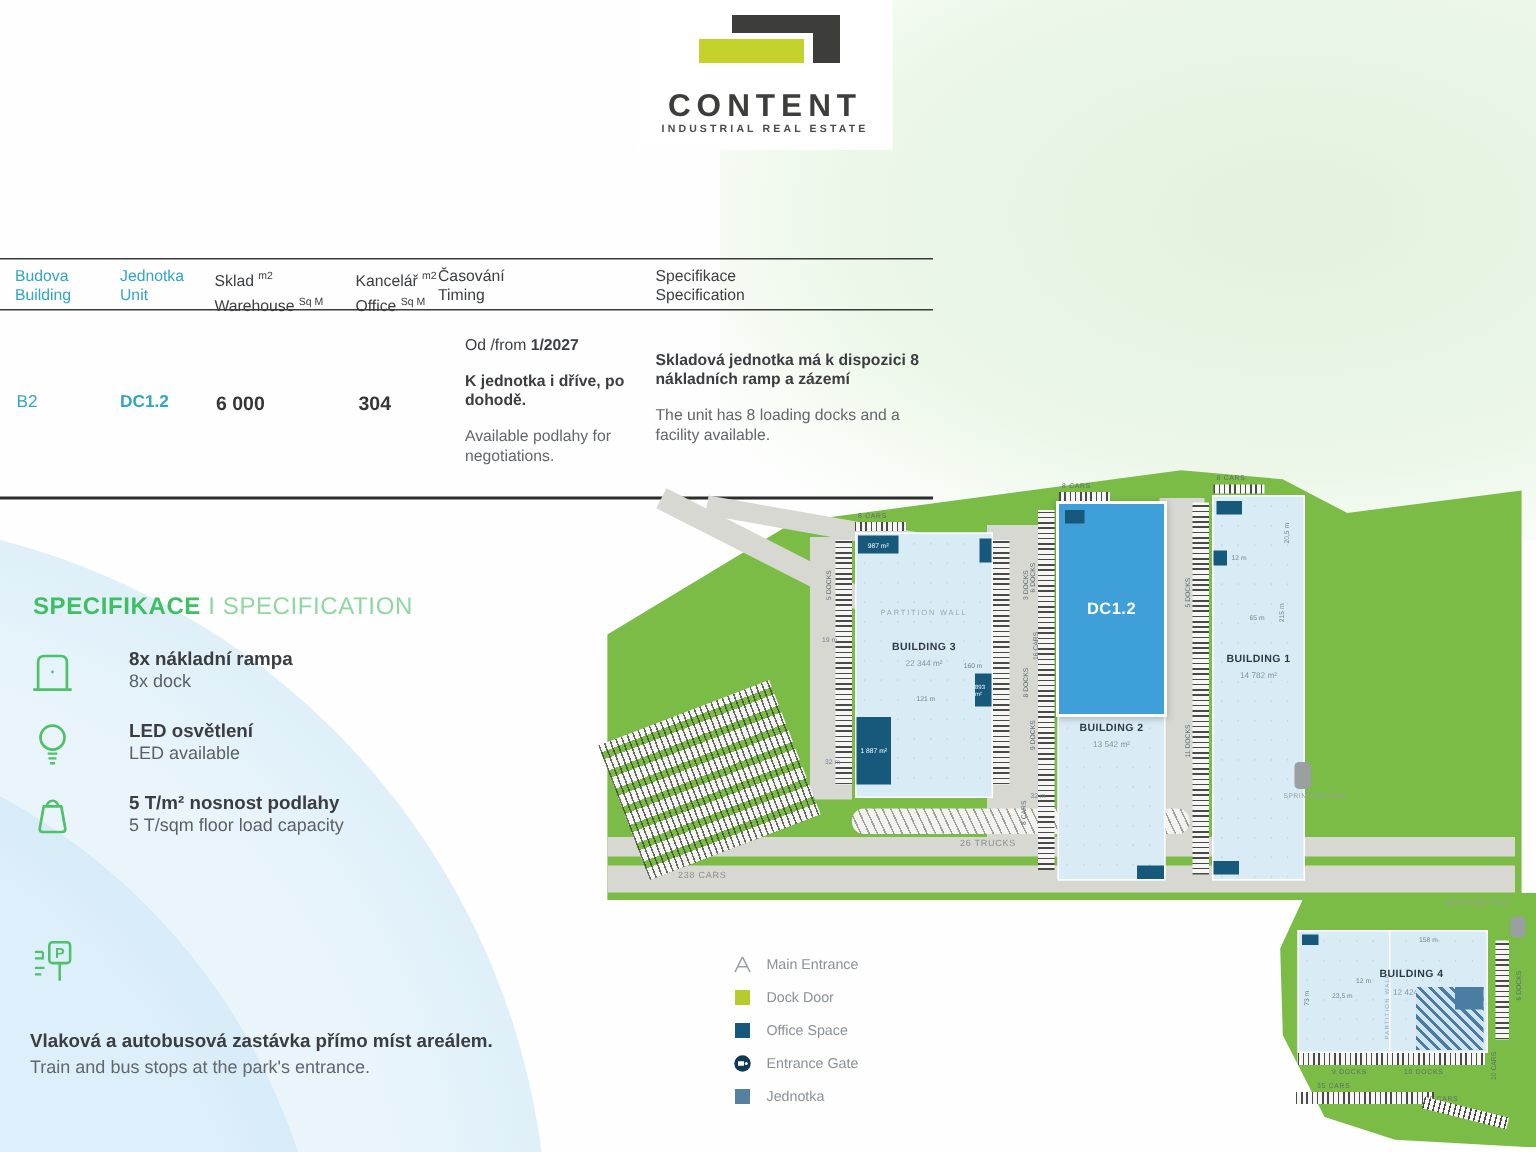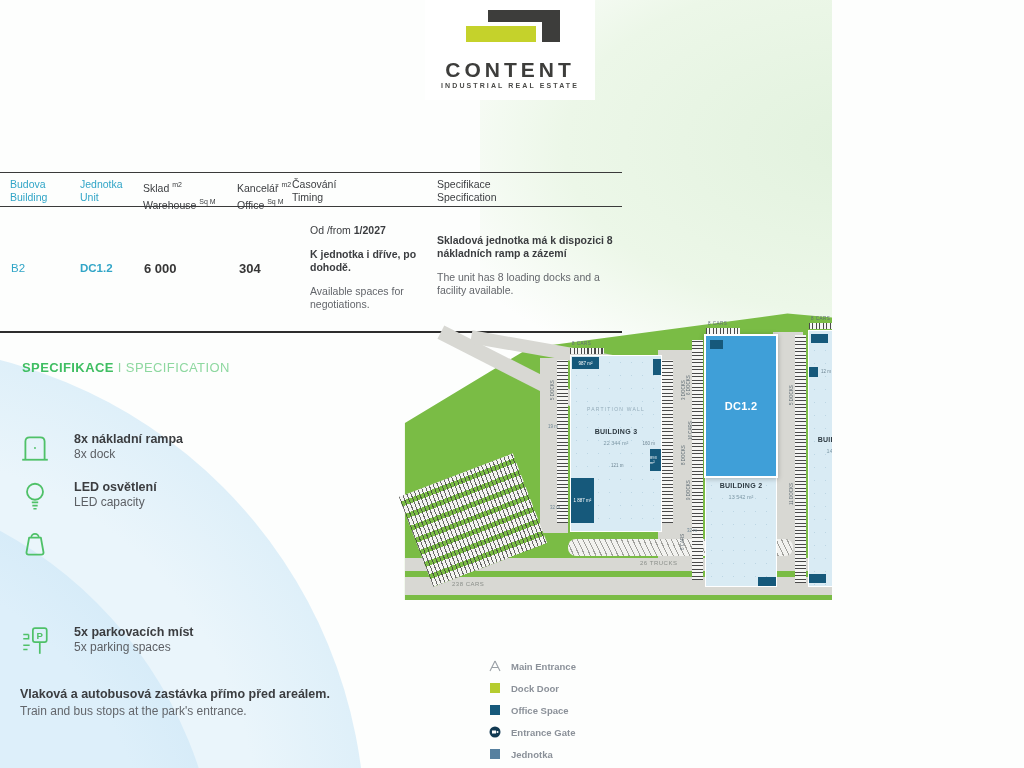--- a/index.html
+++ b/index.html
@@ -1,17 +1,17 @@
 <!DOCTYPE html>
 <html><head>
 <meta charset="utf-8">
 <style>
   html,body{margin:0;padding:0;}
   body{width:1024px;height:768px;overflow:hidden;background:#fdfefd;font-family:"Liberation Sans",sans-serif;}
-  .page{position:relative;width:832px;height:768px;overflow:hidden;}
+  .page{position:relative;width:1024px;height:768px;overflow:hidden;}
   .abs{position:absolute;}
   
   .bg-green{left:480px;top:0;width:544px;height:360px;background:radial-gradient(ellipse at 70% 40%,#e2f2de 0%,#ecf7e8 55%,rgba(255,255,255,0) 85%);}
   .bg-blue-outer{left:-605px;top:345px;width:970px;height:970px;border-radius:50%;background:radial-gradient(circle,#eaf5fb 55%,#d9edf8 78%,#cfe8f6 100%);}
   .bg-blue-inner{left:-620px;top:480px;width:840px;height:840px;border-radius:50%;background:radial-gradient(circle,#ddeffa 60%,#c7e3f4 100%);}
   
   .logo-box{left:425px;top:0;width:170px;height:100px;background:#fff;text-align:center;}
   .logo-name{margin-top:2px;font-size:21px;font-weight:bold;letter-spacing:4px;color:#3d3d3b;}
   .logo-tag{font-size:7px;letter-spacing:2.1px;color:#4a4a48;font-weight:bold;}
   
@@ -20,25 +20,25 @@
   .hdr.teal{color:#31a5c7;}
   sup{font-size:7px;}
   .cellv{position:absolute;color:#31a5c7;font-size:11.5px;}
   .cellnum{position:absolute;color:#363636;font-size:13px;font-weight:bold;}
   .para{position:absolute;font-size:10.5px;line-height:13px;}
   .para p{margin:0 0 11px 0;}
   .dark{color:#3b3d40;}
   .darkb{color:#3b3d40;font-weight:bold;}
   .grayt{color:#63666b;}
   
-  .spec-title{left:22px;top:360px;font-size:13px;font-weight:bold;letter-spacing:.4px;color:#3fbe62;}
+  .spec-title{left:22px;top:396px;font-size:16px;font-weight:bold;letter-spacing:.4px;color:#3fbe62;}
   .spec-title .lt{color:#8ed8a0;font-weight:normal;}
   .spec-item{position:absolute;left:18px;display:flex;align-items:flex-start;}
   .spec-ic{width:34px;height:32px;flex:0 0 34px;}
-  .spec-tx{margin-left:22px;}
+  .spec-tx{margin-left:34px;}
   .spec-cs{font-size:12.5px;color:#3b3d40;font-weight:600;line-height:15px;}
   .spec-en{font-size:12px;color:#5c5f64;line-height:15px;}
   .note-cs{left:20px;top:687px;font-size:12.5px;font-weight:bold;color:#3b3d40;}
   .note-en{left:20px;top:704px;font-size:12px;color:#63666b;}
   
   .map{left:400px;top:300px;width:615px;height:300px;}
   .mgreen{left:0;top:0;width:615px;height:300px;background:#7abc45;
     clip-path:polygon(0.8% 41%,21% 16%,63% 4.5%,74% 6.5%,81% 14%,99.9% 9%,99.9% 100%,0.8% 100%);}
   .road{background:#d8d8d3;position:absolute;}
   .bld{position:absolute;background:#d9ebf4;border:1px solid #fff;
@@ -59,21 +59,21 @@
     background:repeating-linear-gradient(90deg,rgba(55,55,55,.75) 0 1px,transparent 1px 4px),repeating-linear-gradient(0deg,#f4f4f1 0 8px,#7abc45 8px 13px);}
   .mezz{position:absolute;background:repeating-linear-gradient(45deg,#4a7da2 0 2px,#cfe4f0 2px 5px);}
   .mezz-solid{position:absolute;background:#4a7da2;}
   .tank{position:absolute;background:#9aa0a0;border-radius:3px;}
   .spr{position:absolute;font-size:4.5px;color:#98a09e;text-align:center;line-height:5.5px;letter-spacing:.3px;}
   
   .frag{left:850px;top:595px;width:174px;height:170px;}
   .fgreen{left:0;top:0;width:174px;height:170px;background:#7abc45;
     clip-path:polygon(11% 2%,100% 0%,100% 100%,46% 97%,19% 88%,3% 56%,2% 22%);}
   
-  .legend{left:488px;top:655px;font-weight:bold;}
+  .legend{left:488px;top:632px;}
   .leg-item{display:flex;align-items:center;height:22px;}
   .leg-ic{width:13px;height:13px;margin-right:10px;display:flex;align-items:center;justify-content:center;}
   .leg-sw{width:10px;height:10px;}
   .leg-tx{font-size:9.5px;color:#8b9199;}
 </style>
 </head>
 <body>
 
 <div class="page">
 
@@ -121,21 +121,21 @@
     </div>
 
     <div class="cellv" style="left:11px;top:262px">B2</div>
     <div class="cellv" style="left:80px;top:262px;font-weight:bold">DC1.2</div>
     <div class="cellnum" style="left:144px;top:261px">6 000</div>
     <div class="cellnum" style="left:239px;top:261px">304</div>
 
     <div class="para" style="left:310px;top:224px;width:112px">
       <p class="darkb"><span class="dark" style="font-weight:normal">Od /from </span><b>1/2027</b></p>
       <p class="darkb">K jednotka i dříve, po dohodě.</p>
-      <p class="grayt">Available spaces for negotiations.</p>
+      <p class="grayt">Available podlahy for negotiations.</p>
     </div>
     <div class="para" style="left:437px;top:234px;width:180px">
       <p class="darkb">Skladová jednotka má k dispozici 8 nákladních ramp a zázemí</p>
       <p class="grayt">The unit has 8 loading docks and a facility available.</p>
     </div>
   </div>
 
   <div class="abs spec-title">
     <span>SPECIFIKACE</span><span class="lt"> I </span><span class="lt">SPECIFICATION</span>
   </div>
@@ -152,46 +152,46 @@
     </div>
   </div>
 
   <div class="spec-item" style="top:480px">
     <svg class="spec-ic" viewBox="0 0 26 30">
       <circle cx="13" cy="11" r="7.5" fill="none" stroke="#4fc168" stroke-width="1.7"></circle>
       <path d="M10,21 h6 M10.5,24 h5 M11.5,27 h3" stroke="#4fc168" stroke-width="1.5" fill="none"></path>
     </svg>
     <div class="spec-tx">
       <div class="spec-cs">LED osvětlení</div>
-      <div class="spec-en">LED capacity</div>
+      <div class="spec-en">LED available</div>
     </div>
   </div>
 
   <div class="spec-item" style="top:528px">
     <svg class="spec-ic" viewBox="0 0 26 30">
       <path d="M9.5,9 a3.5,3.5 0 0 1 7,0" fill="none" stroke="#4fc168" stroke-width="1.6"></path>
       <path d="M7.5,9 H18.5 L21,23 Q21,25 19,25 H7 Q5,25 5,23 Z" fill="none" stroke="#4fc168" stroke-width="1.7" stroke-linejoin="round"></path>
     </svg>
+    <div class="spec-tx">
+      <div class="spec-cs">5 T/m² nosnost podlahy</div>
+      <div class="spec-en">5 T/sqm floor load capacity</div>
+    </div>
   </div>
 
 
   <div class="spec-item" style="top:625px">
     <svg class="spec-ic" viewBox="0 0 26 30">
       <rect x="11" y="3" width="13" height="13" rx="2" fill="none" stroke="#4fc168" stroke-width="1.6"></rect>
       <text x="17.5" y="13" text-anchor="middle" font-size="9" font-weight="bold" fill="#4fc168">P</text>
       <path d="M17.5,16 V27" stroke="#4fc168" stroke-width="1.6"></path>
       <path d="M2,9 h5 M7,9 v4 h-5 M2,19 h6 M2,23 h4" stroke="#4fc168" stroke-width="1.4" fill="none"></path>
     </svg>
-    <div class="spec-tx">
-      <div class="spec-cs">5x parkovacích míst</div>
-      <div class="spec-en">5x parking spaces</div>
-    </div>
-  </div>
-
-  <div class="abs note-cs">Vlaková a autobusová zastávka přímo před areálem.</div>
+  </div>
+
+  <div class="abs note-cs">Vlaková a autobusová zastávka přímo míst areálem.</div>
   <div class="abs note-en">Train and bus stops at the park's entrance.</div>
 
   <div class="abs map">
     <div class="abs mgreen"></div>
 
     <div class="road" style="left:5px;top:258px;width:605px;height:13px"></div>
     <div class="road" style="left:5px;top:277px;width:605px;height:18px"></div>
     <div class="road" style="left:30px;top:70px;width:200px;height:15px;transform:rotate(27deg)"></div>
     <div class="road" style="left:70px;top:45px;width:170px;height:13px;transform:rotate(10deg)"></div>
     <div class="road" style="left:258px;top:50px;width:36px;height:212px"></div>

